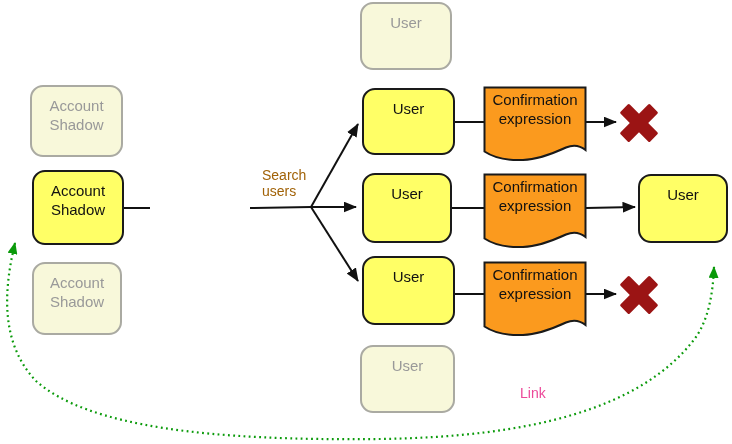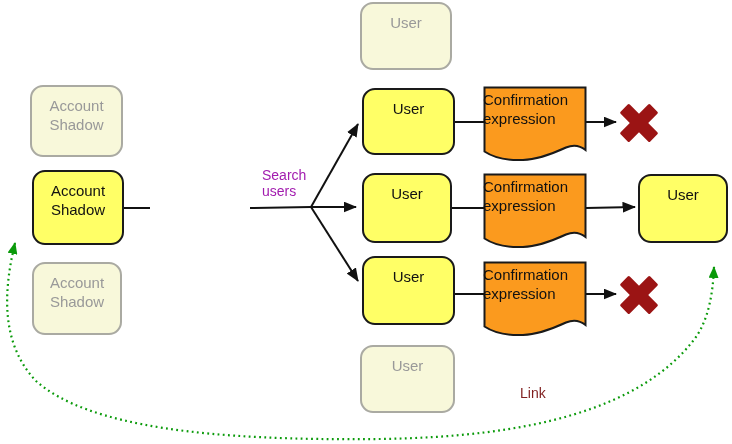--- a/index.html
+++ b/index.html
@@ -9,26 +9,26 @@
   }
   .node{
     position:absolute;box-sizing:border-box;border-radius:13px;
     text-align:center;font-size:15px;line-height:19px;padding-top:9px;
   }
   .node.active{background:#ffff66;border:2px solid #1a1a1a;color:#111111;}
   .node.faded{background:#f8f8da;border:2px solid #aaaaa2;color:#999999;}
   .doc{position:absolute;width:104px;height:78px;}
   .doc svg{position:absolute;left:0;top:0;}
   .doc .doc-label{
-    position:absolute;left:0;top:4px;width:100%;
+    position:absolute;left:0;top:4px;width:100%;text-align:center;
     font-size:15px;line-height:19px;color:#111111;
   }
   .float-label{position:absolute;font-size:14px;line-height:16px;}
-  .search-label{left:262px;top:167px;width:62px;color:#a21caf;text-align:left;}
-  .link-label{left:520px;top:385px;color:#7f1d1d;}
+  .search-label{left:262px;top:167px;width:62px;color:#a16207;text-align:left;}
+  .link-label{left:520px;top:385px;color:#ec4899;}
   svg.wires{position:absolute;left:0;top:0;}
 </style>
 </head>
 <body>
 
 <div class="canvas">
 
   <svg class="wires" width="732" height="444" viewBox="0 0 732 444">
     <defs>
       <marker id="arrB" markerWidth="14" markerHeight="11" refX="12.5" refY="5.5" orient="auto" markerUnits="userSpaceOnUse">

